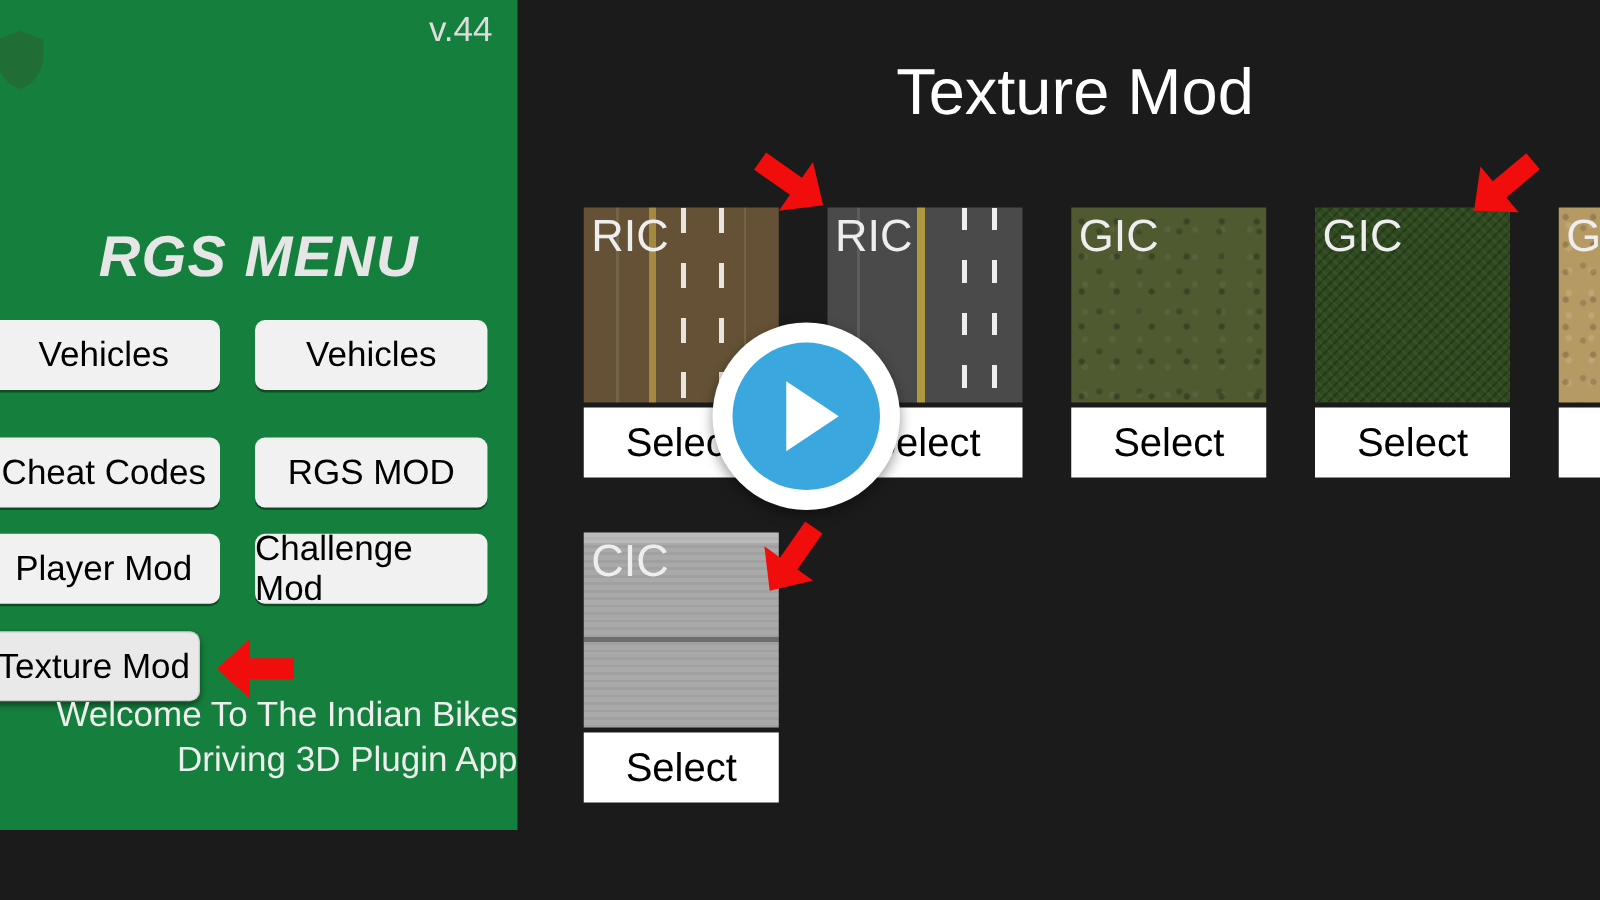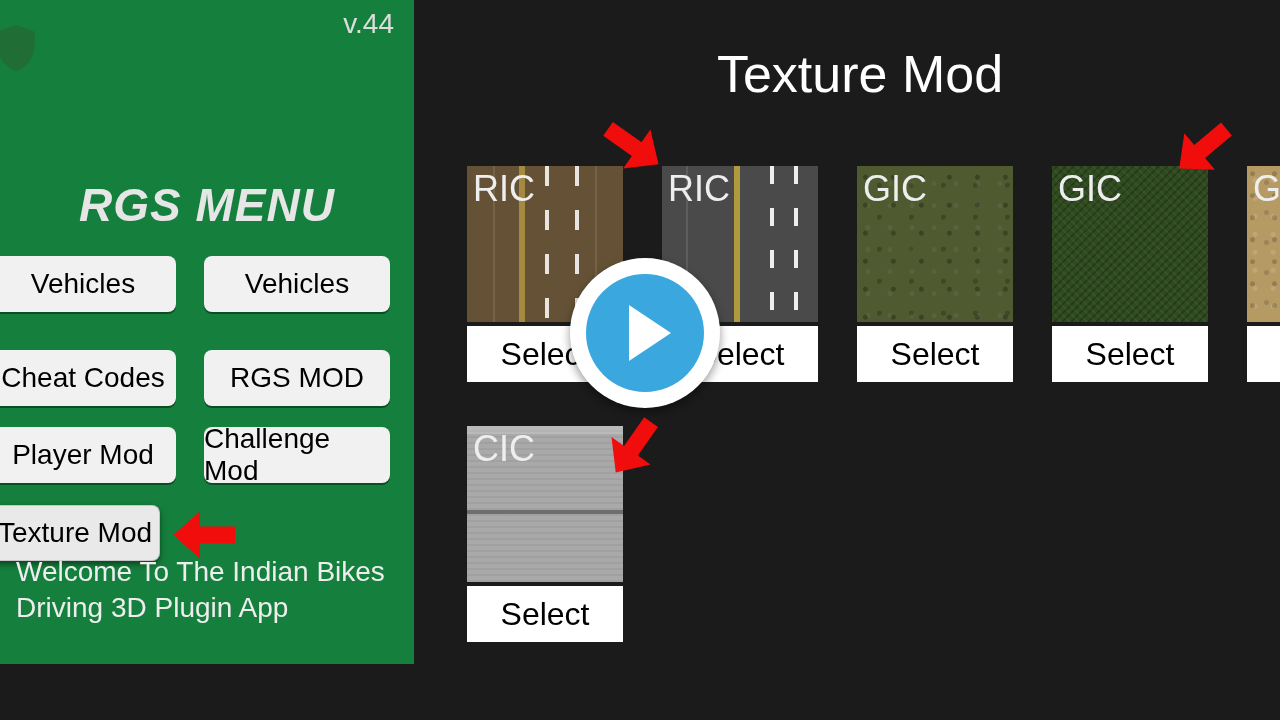--- a/index.html
+++ b/index.html
@@ -46,21 +46,21 @@
     margin-left:-10px;border-top-left-radius:0;border-bottom-left-radius:0;
   }
   .single{
     position:absolute;left:-10px;top:505px;width:170px;
     border-top-left-radius:0;border-bottom-left-radius:0;
     background:#e9e9e9;
     box-shadow:0 3px 6px rgba(0,0,0,.5), inset 0 0 0 1px rgba(0,0,0,.15);
   }
   .welcome{
     position:absolute;left:0;bottom:38px;width:414px;
-    color:#eee;font-size:28px;text-align:left;line-height:1.28;padding-left:16px;
+    color:#eee;font-size:28px;text-align:right;line-height:1.28;padding-left:16px;
   }
   
   .page-title{
     position:absolute;left:430px;top:44px;width:860px;text-align:center;
     color:#fff;font-size:52px;font-weight:400;
   }
   .card{
     position:absolute;width:156px;
   }
   .thumb{

